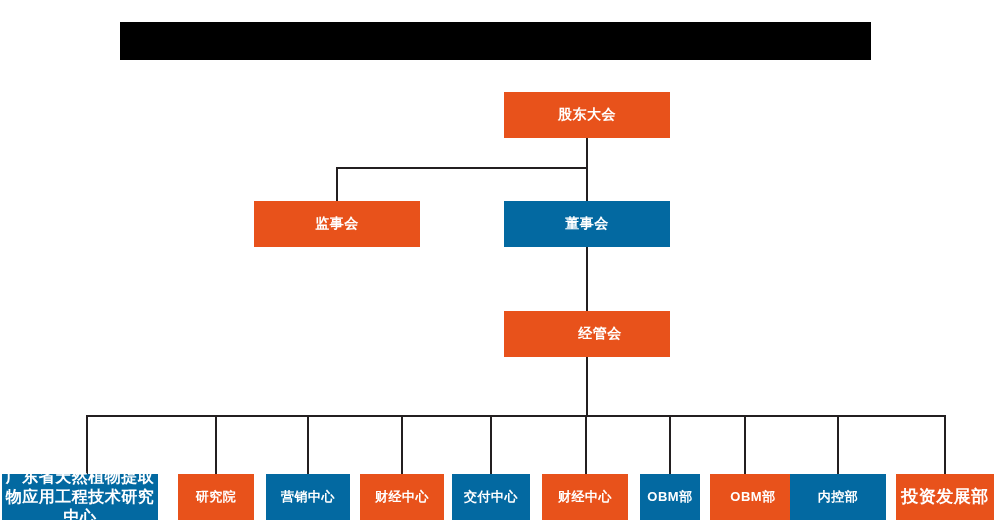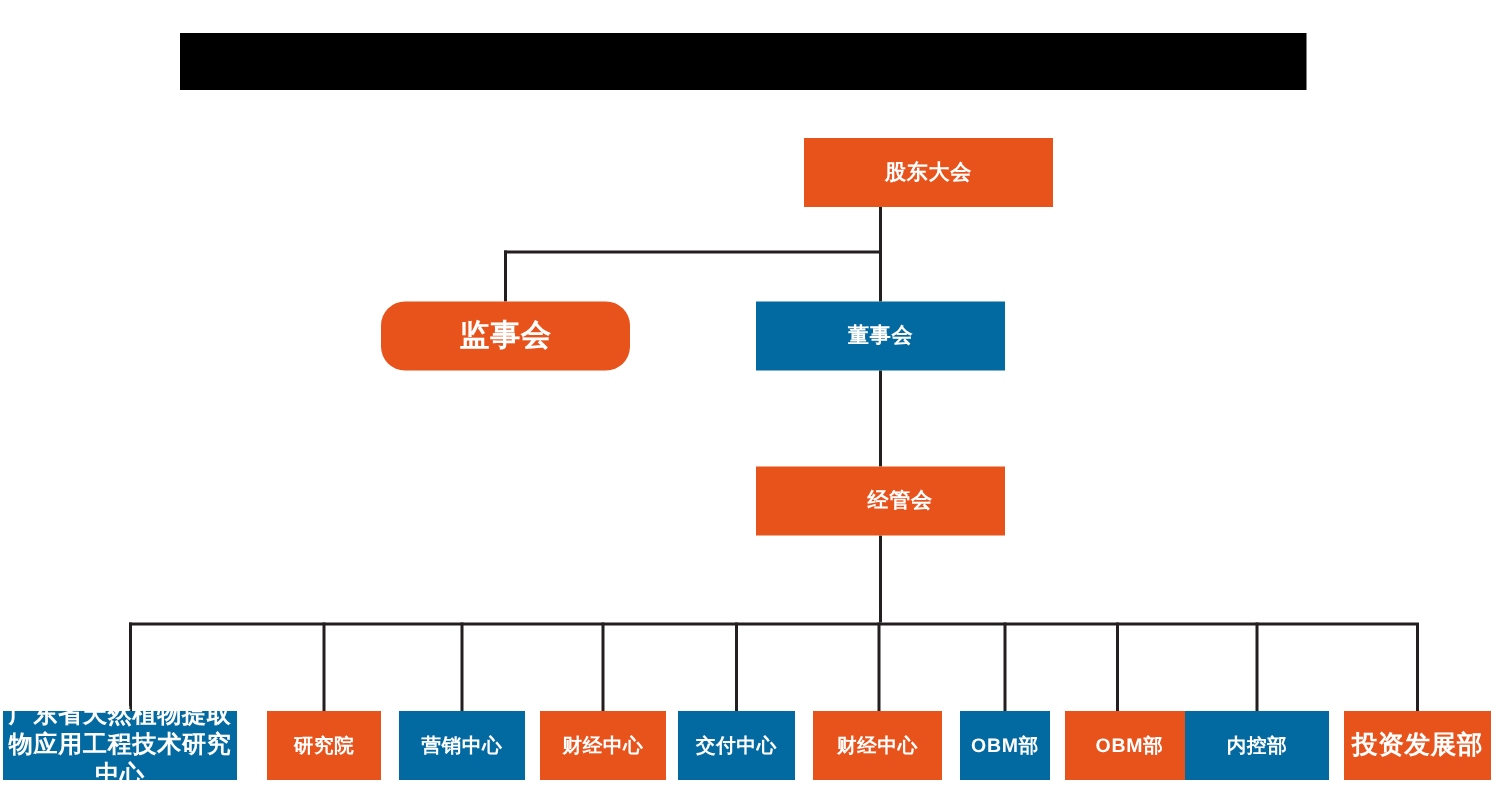--- a/index.html
+++ b/index.html
@@ -66,24 +66,24 @@
       <div class="connector v-line" style="left: 307px; top: 415px; height: 59px;"></div>
       <div class="connector v-line" style="left: 401px; top: 415px; height: 59px;"></div>
       <div class="connector v-line" style="left: 490px; top: 415px; height: 59px;"></div>
       <div class="connector v-line" style="left: 585px; top: 415px; height: 59px;"></div>
       <div class="connector v-line" style="left: 669px; top: 415px; height: 59px;"></div>
       <div class="connector v-line" style="left: 744px; top: 415px; height: 59px;"></div>
       <div class="connector v-line" style="left: 837px; top: 415px; height: 59px;"></div>
       <div class="connector v-line" style="left: 944px; top: 415px; height: 59px;"></div>
     </div>
   <div id="node-layer">
-      <div class="node primary" style="left: 504px; top: 92px; width: 166px; height: 46px; font-size: 14px; margin-left: 32px;">
+      <div class="node primary" style="left: 504px; top: 92px; width: 166px; height: 46px; font-size: 14px;">
         <span>股东大会</span>
       </div>
-      <div class="node primary" style="left: 254px; top: 201px; width: 166px; height: 46px; font-size: 20px; border-radius: 16px;">
+      <div class="node primary" style="left: 254px; top: 201px; width: 166px; height: 46px; font-size: 14px;">
         <span>监事会</span>
       </div>
       <div class="node secondary" style="left: 504px; top: 201px; width: 166px; height: 46px; font-size: 14px;">
         <span>董事会</span>
       </div>
       <div class="node primary" style="left: 504px; top: 311px; width: 166px; height: 46px; font-size: 14px; padding-left: 26px;">
         <span>经管会</span>
       </div>
       <div class="node secondary" style="left: 2px; top: 474px; width: 156px; height: 46px; font-size: 16px;">
         <span>广东省天然植物提取物应用工程技术研究中心</span>

